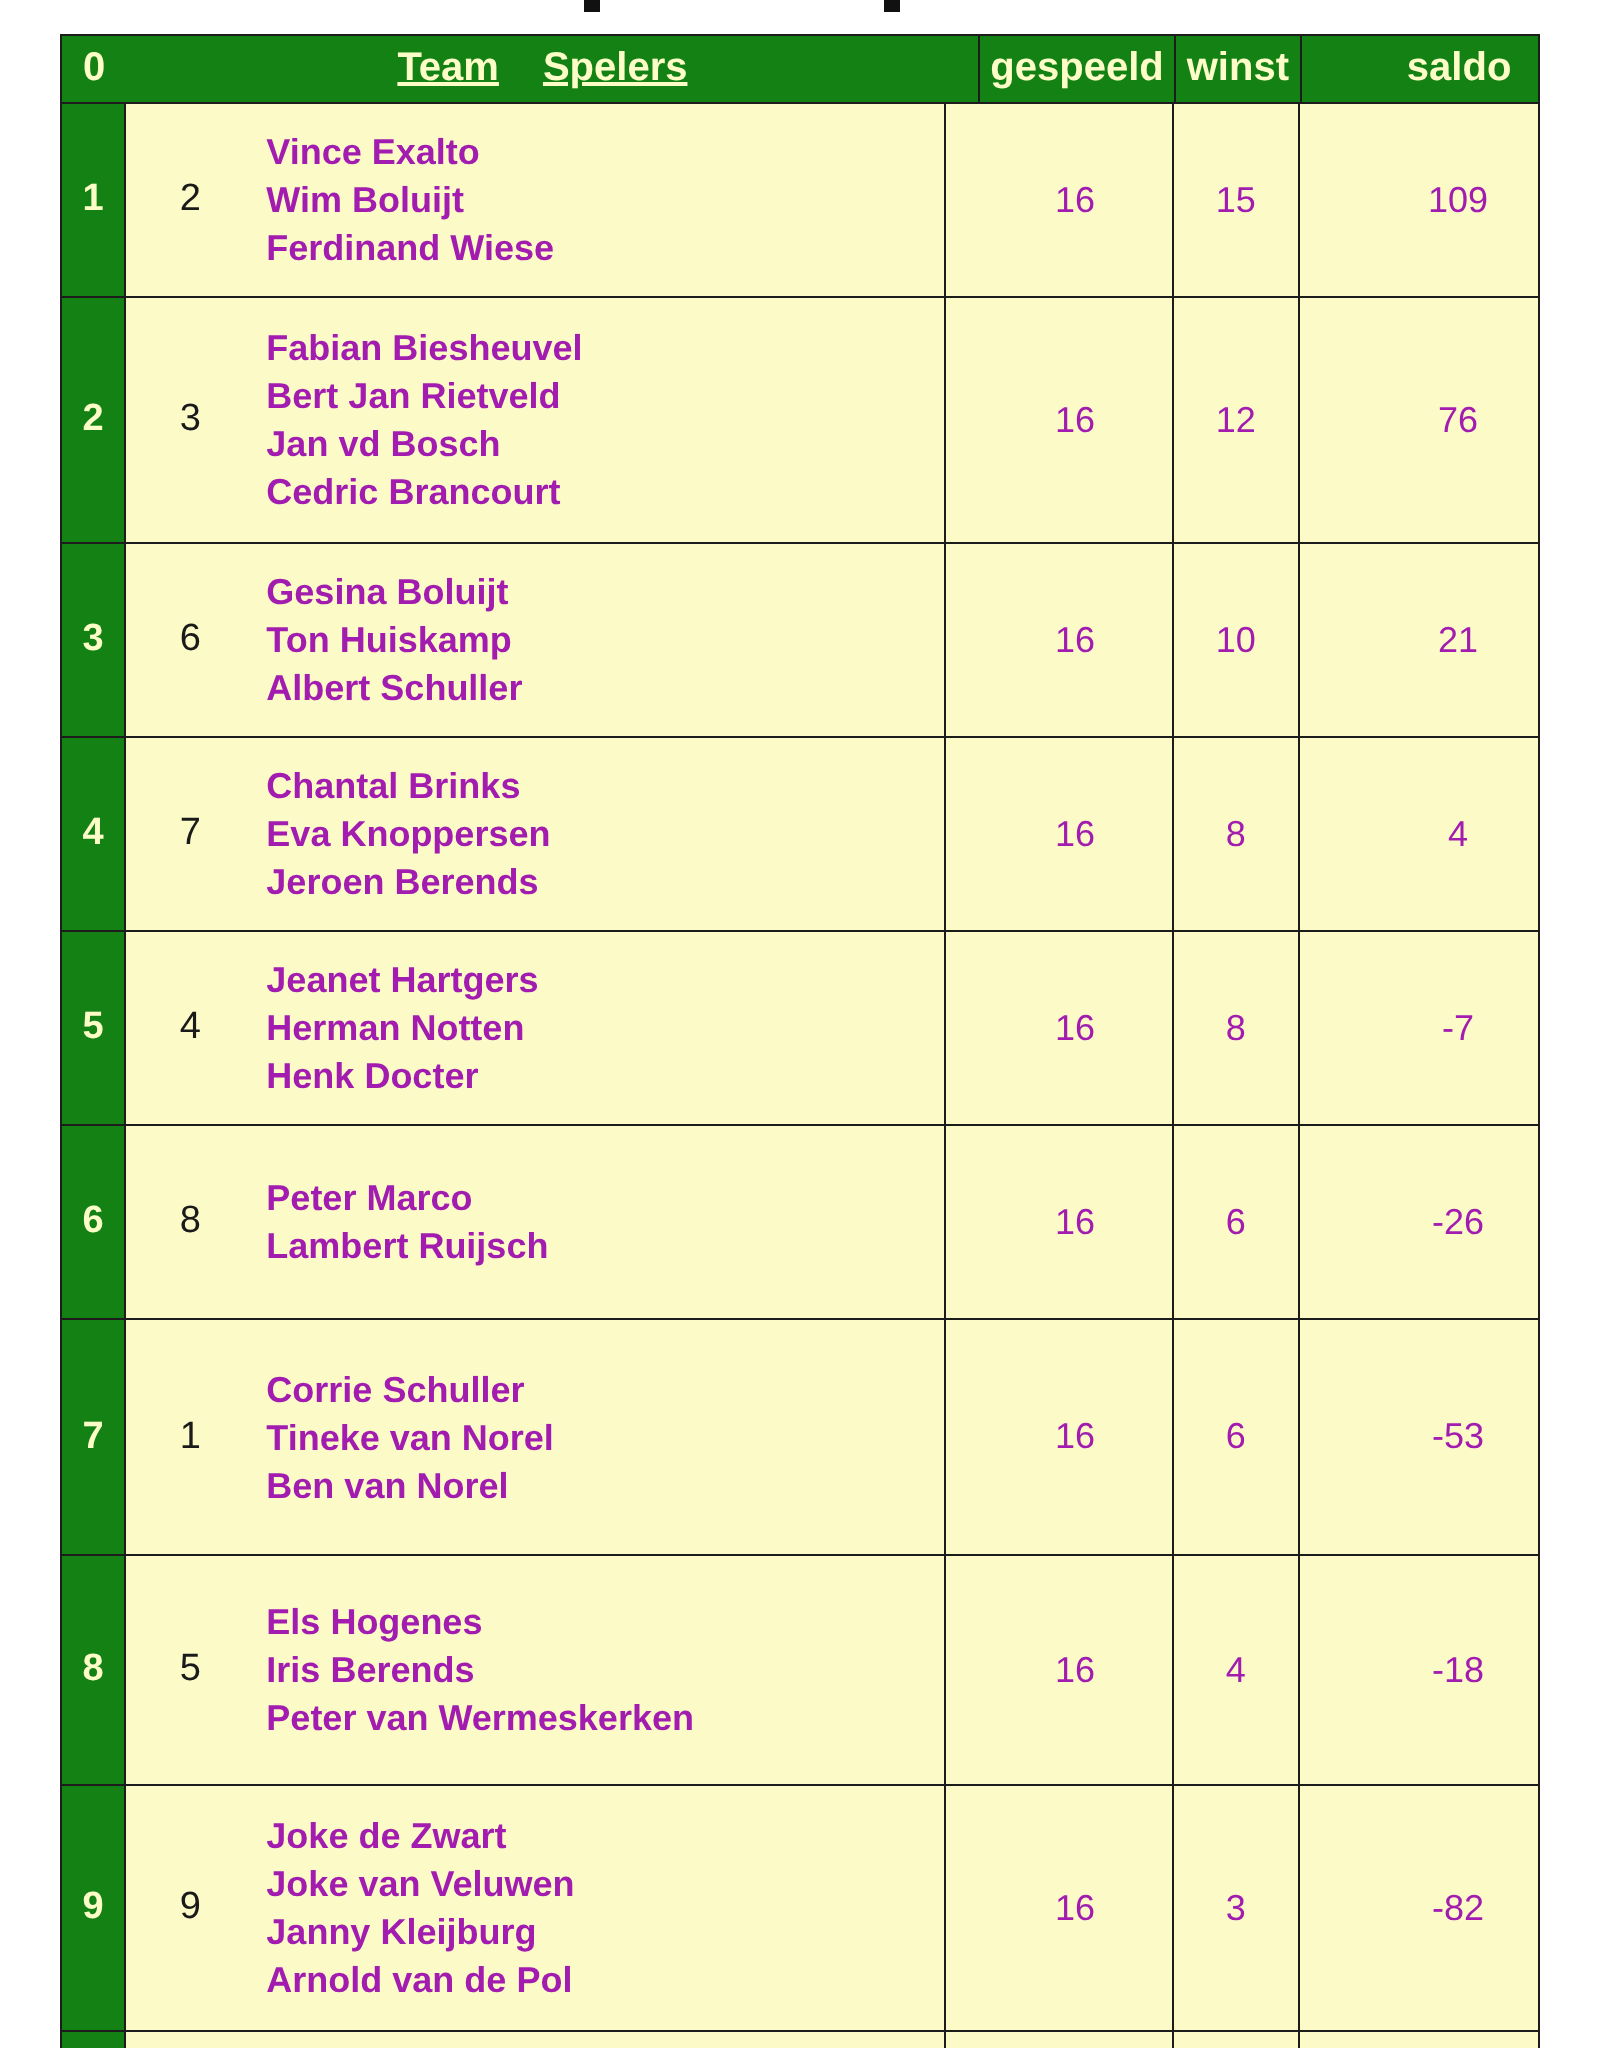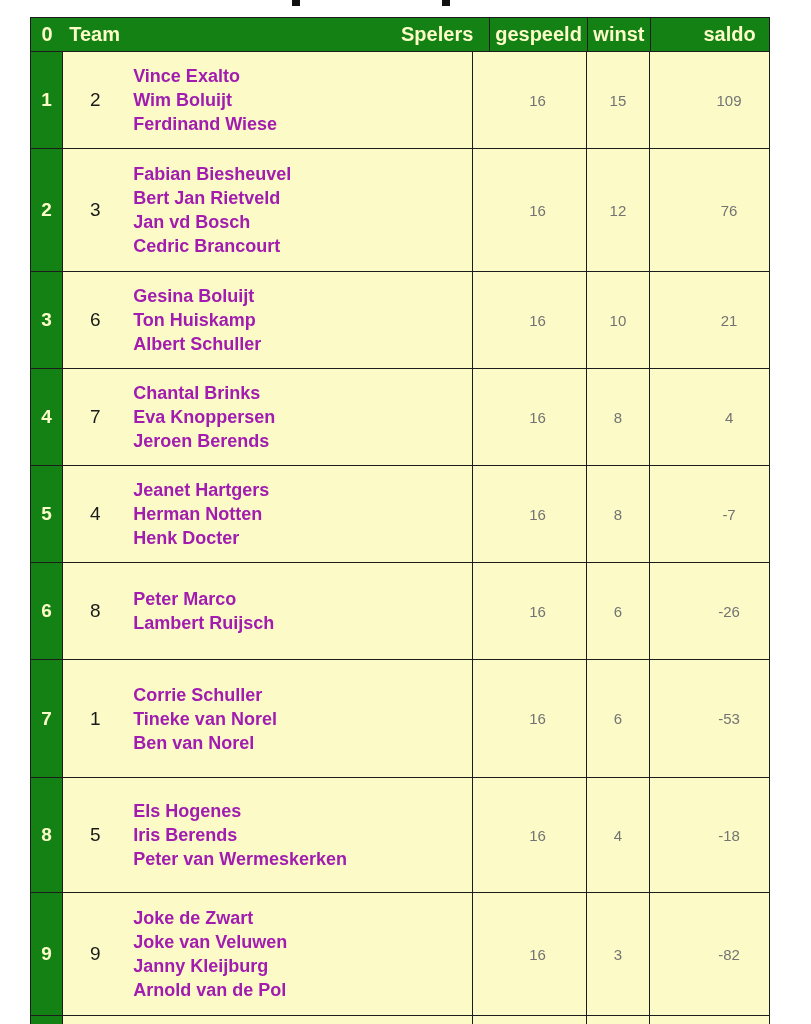--- a/index.html
+++ b/index.html
@@ -58,21 +58,22 @@
     background: var(--green);
     color: var(--headtext);
     font-weight: bold;
     font-size: 20px;
   }
   .hrow .cell { border-left: none; }
   .hrow .col-gesp, .hrow .col-winst, .hrow .col-saldo {
     border-left: 1px solid #1c1c1c;
   }
   .hrow .col-main {
-    justify-content: space-between;
+    justify-content: center;
+    text-decoration: underline;
   }
   .h-team   { margin-left: 6px; }
   .h-spelers{ margin-left: 22px; }
 
   
   .row { background: var(--cream); }
   .rank-cell {
     background: var(--green);
     color: var(--headtext);
     font-weight: bold;
@@ -95,22 +96,22 @@
     display: flex;
     flex-direction: column;
     justify-content: center;
     margin-left: 14px;
     font-weight: bold;
     font-size: 18px;
     line-height: 24px;
     color: #a21caf;
   }
   .stat-cell {
-    font-size: 15px;
-    color: #737373;
+    font-size: 18px;
+    color: #a21caf;
     border-right: 1px solid #1c1c1c;
   }
   .stat-cell:last-child { border-right: none; }
 
   
   .stub-row { height: 40px; border-bottom: none; }
 </style>
 </head>
 <body>
 

